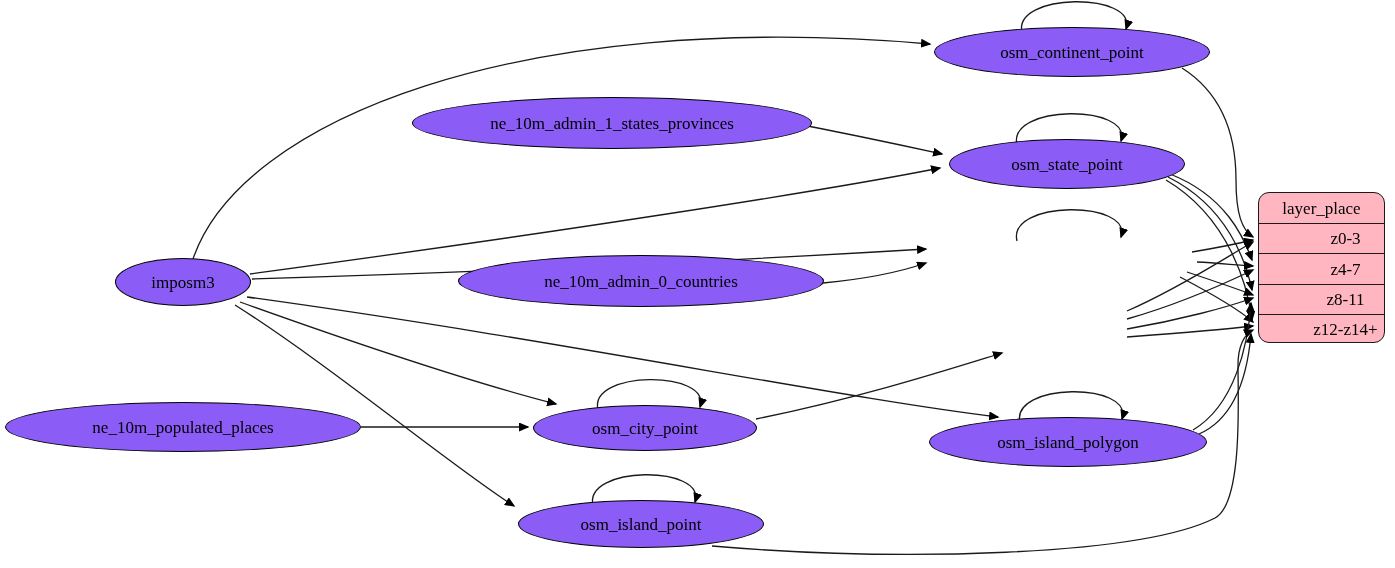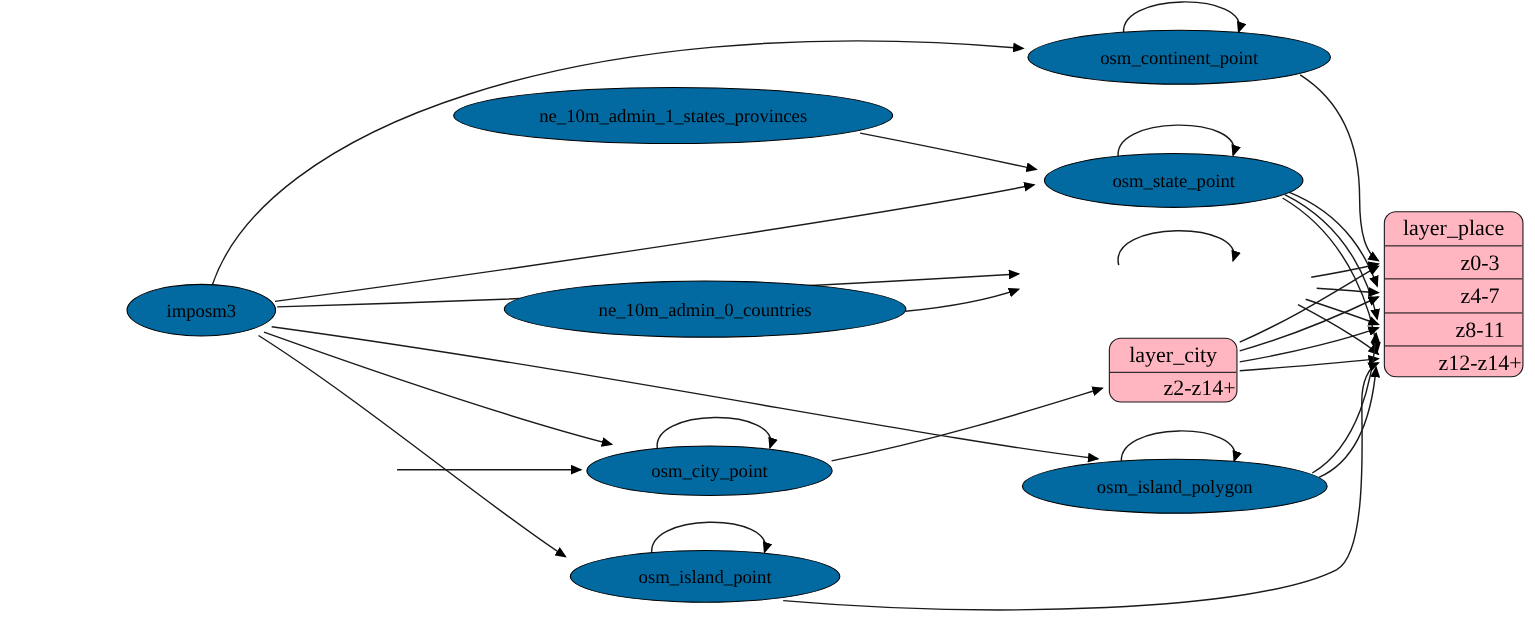--- a/index.html
+++ b/index.html
@@ -8,36 +8,36 @@
     width:1395px;height:568px;
     background:#ffffff;
     font-family:"Liberation Serif", serif;
     overflow:hidden;
   }
   svg.edges{position:absolute;left:0;top:0;width:1395px;height:568px;}
   .node{
     position:absolute;
     box-sizing:border-box;
     display:flex;align-items:center;justify-content:center;
-    background:#0369a1;
+    background:#8b5cf6;
     border:1.4px solid #000000;
     border-radius:50%;
     font-size:17px;
     color:#000000;
     white-space:nowrap;
     line-height:1;
   }
   .record{
     position:absolute;
     box-sizing:border-box;
     background:#ffb6c1;
     border:1.6px solid #1a1a1a;
     border-radius:11px;
     overflow:hidden;
-    font-size:20px;
+    font-size:17px;
     color:#000000;
     text-align:center;
   }
   .record .row{
     box-sizing:border-box;
     display:flex;align-items:center;justify-content:center;
     white-space:nowrap;
     line-height:1;
   }
   .record .row + .row{border-top:1.2px solid #1a1a1a;padding-left:48px;}
@@ -88,40 +88,37 @@
       <path d="M 1127,329 C 1180,320 1228,307 1253,298" marker-end="url(#arrow)"></path>
       <path d="M 1127,337 C 1180,333 1228,329 1253,326" marker-end="url(#arrow)"></path>
       <path d="M 1193,430 C 1235,405 1248,345 1251,303" marker-end="url(#arrow)"></path>
       <path d="M 1199,434 C 1238,417 1248,368 1251,334" marker-end="url(#arrow)"></path>
       <path d="M 712,546 C 900,562 1140,556 1215,518 C 1243,503 1238,400 1238,365 C 1238,347 1244,334 1253,330" marker-end="url(#arrow)"></path>
     </g>
   </svg>
 
   <div class="node" style="left:115px;top:258px;width:136px;height:48px;">imposm3</div>
 
-  <div class="node" style="left:412px;top:79px;width:400px;height:52px;">ne_10m_admin_1_states_provinces</div>
+  <div class="node" style="left:412px;top:97px;width:400px;height:52px;">ne_10m_admin_1_states_provinces</div>
 
   <div class="node" style="left:458px;top:255px;width:366px;height:52px;">ne_10m_admin_0_countries</div>
 
+  <div class="node" style="left:5px;top:402px;width:356px;height:50px;">ne_10m_populated_places</div>
 
   <div class="node" style="left:934px;top:27px;width:276px;height:50px;">osm_continent_point</div>
 
   <div class="node" style="left:949px;top:139px;width:236px;height:50px;">osm_state_point</div>
 
 
   <div class="node" style="left:929px;top:417px;width:278px;height:50px;">osm_island_polygon</div>
 
   <div class="node" style="left:533px;top:405px;width:224px;height:46px;">osm_city_point</div>
 
   <div class="node" style="left:518px;top:500px;width:246px;height:48px;">osm_island_point</div>
 
-  <div class="record" style="left:1008px;top:307px;width:117px;height:59px;">
-    <div class="row" style="height:30px;">layer_city</div>
-    <div class="row" style="height:29px;">z2-z14+</div>
-  </div>
 
   <div class="record" style="left:1258px;top:192px;width:127px;height:151px;">
     <div class="row" style="height:30px;">layer_place</div>
     <div class="row" style="height:30px;">z0-3</div>
     <div class="row" style="height:31px;">z4-7</div>
     <div class="row" style="height:30px;">z8-11</div>
     <div class="row" style="height:30px;">z12-z14+</div>
   </div>
 
 </div>

